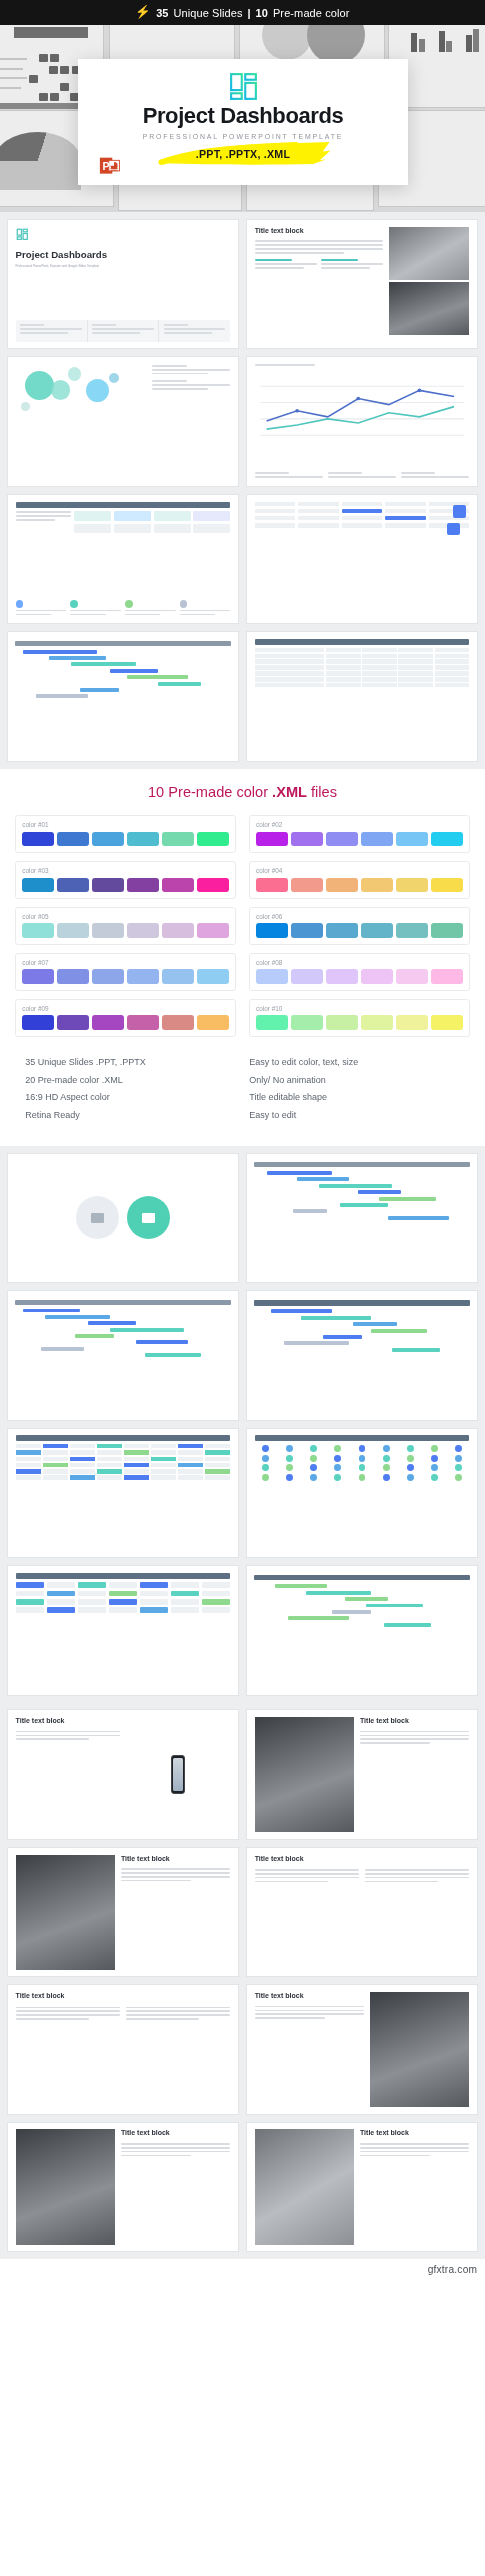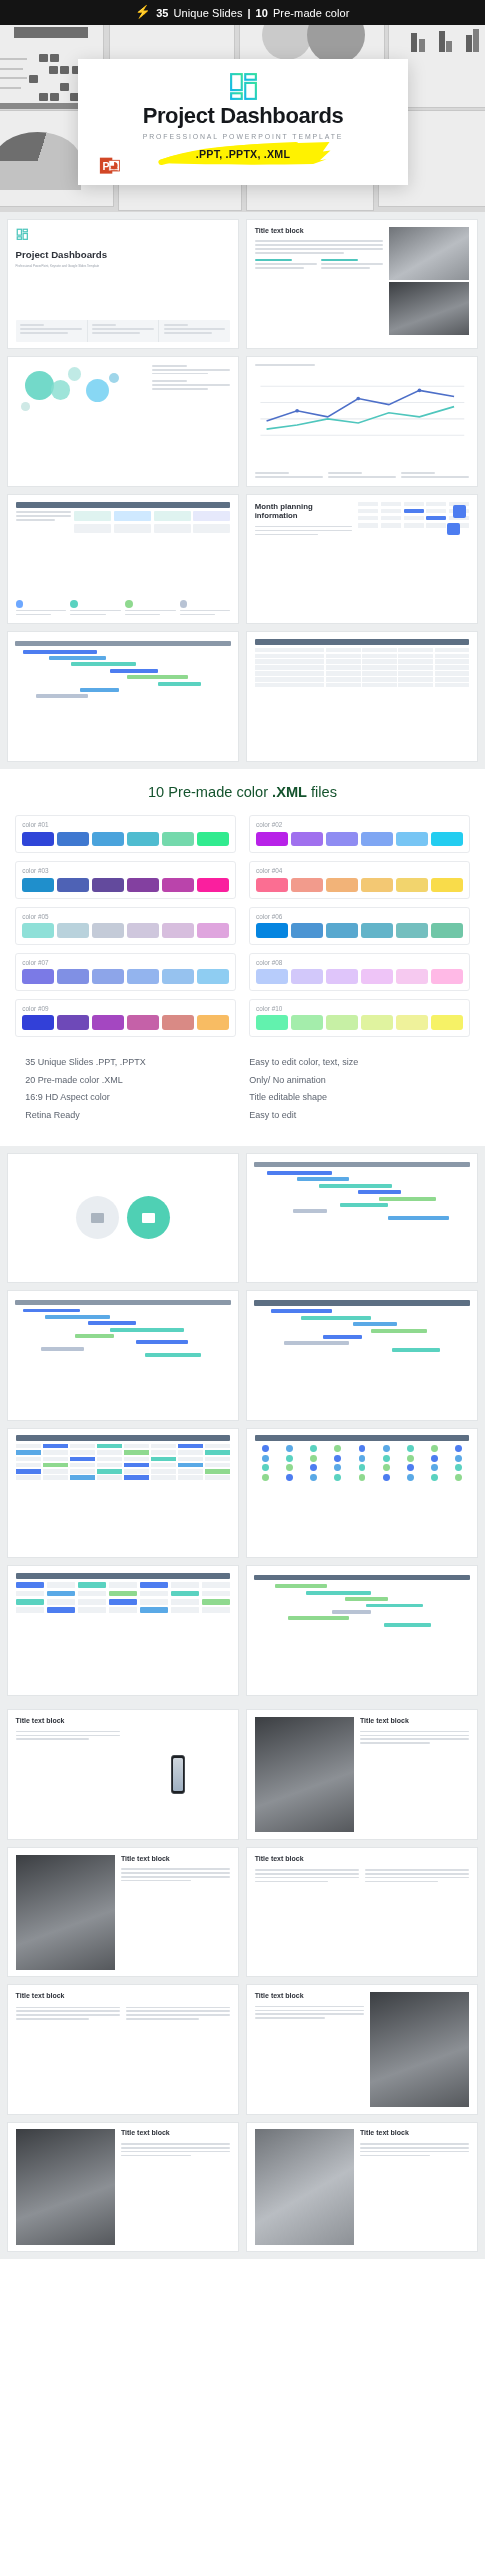--- a/index.html
+++ b/index.html
@@ -74,21 +74,21 @@
   .cellrow { display: flex; gap: 1.5px; margin-bottom: 1.5px; }
   .cell { height: 4.4px; background: #eef1f4; flex: 1; border-radius: 0.5px; }
 
   
   .gantt { position: absolute; inset: 0; padding: 8.7px 6.8px 5.8px; }
   .gbar { height: 3.9px; border-radius: 1px; position: relative; margin-bottom: 2.5px; }
 
   
   .colorsec { background: #ffffff; padding: 15.5px 9.7px 5.8px; }
   .colorsec h2 {
-    text-align: center; font-size: 14.6px; color: #14532d; font-weight: normal;
+    text-align: center; font-size: 14.6px; color: #be185d; font-weight: normal;
     margin-bottom: 14.6px;
   }
   .colorsec h2 b { font-weight: bold; }
   .pal-grid { display: grid; grid-template-columns: 1fr 1fr; gap: 7.8px 13.6px; padding: 0 5.8px; }
   .pal {
     border: 1px solid #e9ebee; border-radius: 2.9px; padding: 4.9px 5.8px 5.8px; background: #fff;
   }
   .pal-label { font-size: 6.4px; color: #9aa0a8; margin-bottom: 3.9px; }
   .sw-row { display: flex; gap: 2.9px; }
   .sw { flex: 1; height: 14.6px; border-radius: 2.9px; }
@@ -381,28 +381,20 @@
                 <div style="width:7.8px;height:7.8px;border-radius:50%;background:#b8c3d4;margin-bottom:1.9px"></div>
                 <div class="txtline"></div>
                 <div class="txtline" style="width:70%"></div>
               </div>
           </div>
         </div>
       </div>
 
       <div class="slide">
         <div class="slide-inner" style="display:flex;gap:5.8px">
-          <div style="flex:1">
-            <div class="s-title" style="font-size:7.8px">Month planning information</div>
-            <div style="margin-top:4.9px">
-                <div class="txtline"></div>
-                <div class="txtline"></div>
-                <div class="txtline" style="width:65%"></div>
-              </div>
-          </div>
           <div style="flex:1.15;position:relative">
             <div style="display:grid;grid-template-columns:repeat(5,1fr);gap:2.9px">
               <div class="cell"></div>
                 <div class="cell"></div>
                 <div class="cell"></div>
                 <div class="cell"></div>
                 <div class="cell"></div>
               <div class="cell"></div>
                 <div class="cell"></div>
                 <div style="height:4.4px;background:#4d7df0;border-radius:1px"></div>
@@ -967,15 +959,18 @@
                 <div class="txtline"></div>
                 <div class="txtline" style="width:64%"></div>
               </div>
           </div>
         </div>
       </div>
 
     </div>
   </div>
 
+  <div class="footer">
+    <span>gfxtra.com</span>
+  </div>
 
 </div>
 
 
 </body></html>

